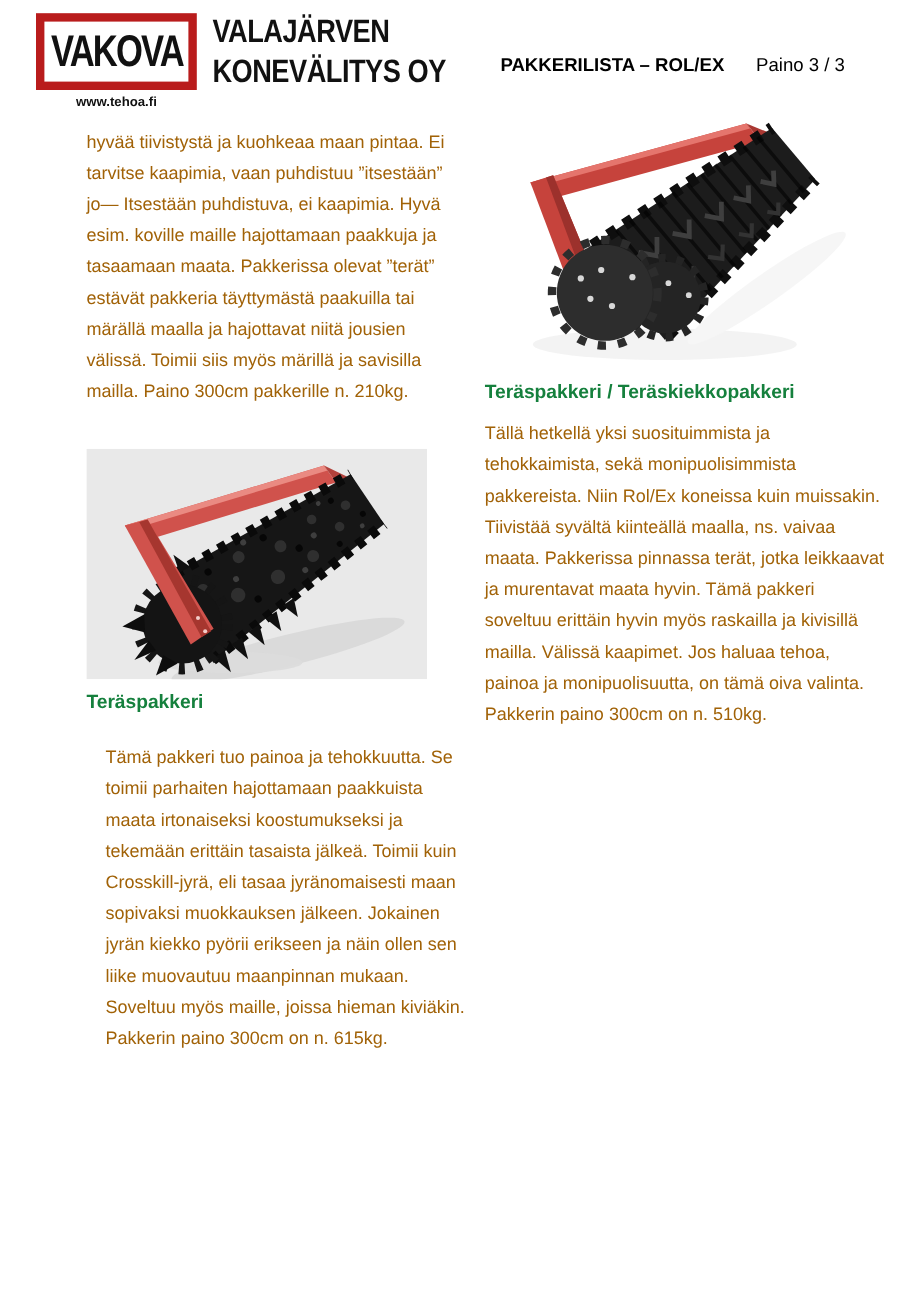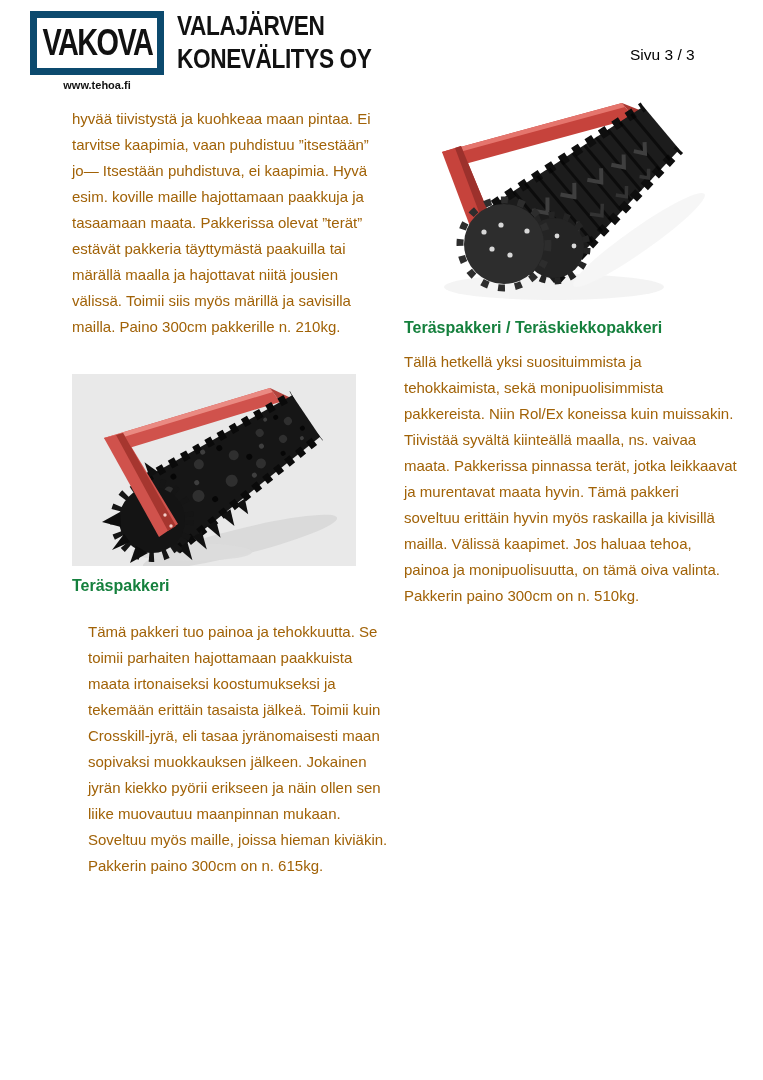--- a/index.html
+++ b/index.html
@@ -1,21 +1,21 @@
 <!DOCTYPE html>
 <html><head>
 <meta charset="utf-8">
 <style>
   html, body { margin:0; padding:0; background:#ffffff; }
   body { width:763px; height:1080px; font-family:"Liberation Sans", sans-serif; }
   .page { position:relative; width:763px; height:1080px; background:#ffffff; overflow:hidden; }
 
   
   .logo-box { position:absolute; left:30px; top:11px; width:120px; height:50px;
-              border:7px solid #0c4a6e; background:#fff; display:flex; align-items:center; justify-content:center; }
+              border:7px solid #b91c1c; background:#fff; display:flex; align-items:center; justify-content:center; }
   .logo-text { font-weight:bold; font-size:37px; letter-spacing:-2px; color:#111;
                transform:scaleX(0.78); white-space:nowrap; }
   .logo-url { position:absolute; left:30px; top:79px; width:134px; text-align:center;
               font-size:11px; font-weight:bold; color:#111; }
   .company { position:absolute; left:177px; top:10px; font-weight:bold; font-size:27px;
              line-height:33px; color:#111; letter-spacing:-0.5px;
              transform:scaleX(0.84); transform-origin:left top; white-space:nowrap; }
   .doc-title { position:absolute; left:417px; top:46px; font-weight:bold; font-size:15.5px; color:#000; white-space:nowrap; }
   .page-ind { position:absolute; left:630px; top:46px; font-size:15.5px; color:#000; white-space:nowrap; }
   .page-ind b { font-weight:normal; }
@@ -43,23 +43,24 @@
   <div class="logo-box">
     <span class="logo-text">VAKOVA</span>
   </div>
   <div class="logo-url">www.tehoa.fi</div>
 
   <div class="company">
     <div>VALAJÄRVEN</div>
     <div>KONEVÄLITYS OY</div>
   </div>
 
+  <div class="doc-title">PAKKERILISTA – ROL/EX</div>
 
   <div class="page-ind">
-    <span>Sivu</span>
+    <span>Paino</span>
     <b>3 / 3</b>
   </div>
 
   <p class="body-text intro-para">hyvää tiivistystä ja kuohkeaa maan pintaa. Ei tarvitse kaapimia, vaan puhdistuu ”itsestään” jo— Itsestään puhdistuva, ei kaapimia. Hyvä esim. koville maille hajottamaan paakkuja ja tasaamaan maata. Pakkerissa olevat ”terät” estävät pakkeria täyttymästä paakuilla tai märällä maalla ja hajottavat niitä jousien välissä. Toimii siis myös märillä ja savisilla mailla. Paino 300cm pakkerille n. 210kg.</p>
 
   <figure class="photo-left">
     <svg viewBox="0 0 284 192" xmlns="http://www.w3.org/2000/svg">
       <rect width="284" height="192" fill="#e9e9e9"></rect>
       <ellipse cx="168" cy="168" rx="100" ry="13" fill="#d6d6d6" opacity="0.8" transform="rotate(-14 168 168)"></ellipse>
       <ellipse cx="120" cy="178" rx="60" ry="9" fill="#dcdcdc" opacity="0.9"></ellipse>

